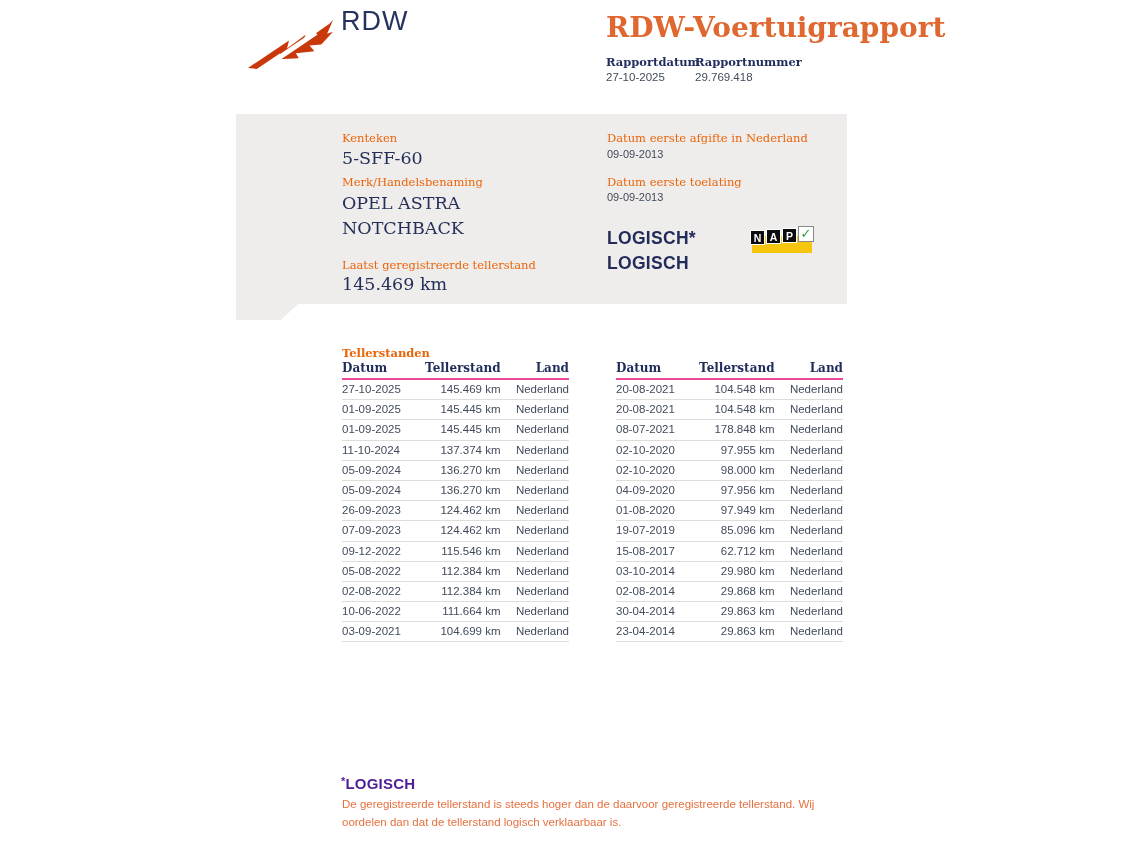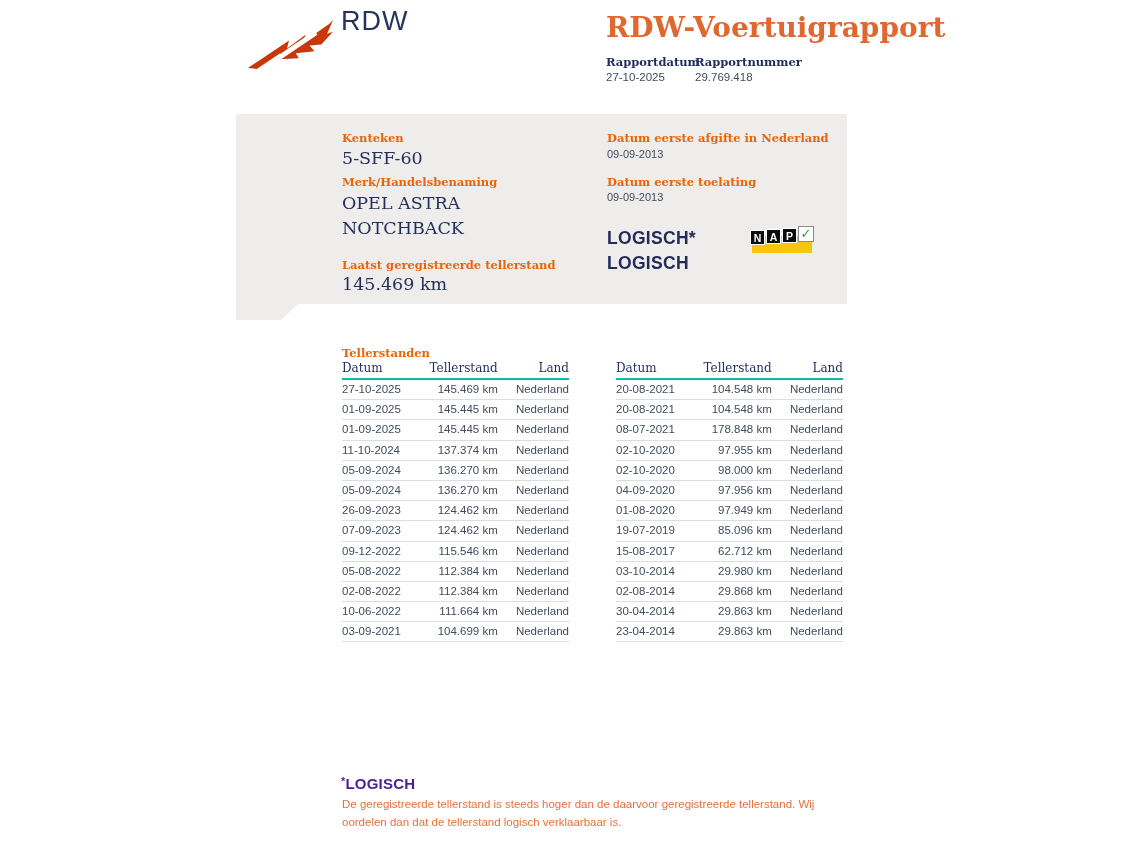--- a/index.html
+++ b/index.html
@@ -36,21 +36,21 @@
 
   
   .panel {
     position: absolute; left: 236px; top: 114px; width: 611px; height: 206px;
     background: #efecec;
     clip-path: polygon(0 0, 611px 0, 611px 190px, 62px 190px, 45px 206px, 0 206px);
   }
   .lbl {
     position: absolute;
     font-family: "DejaVu Serif", "Liberation Serif", serif;
-    font-size: 11.5px; font-weight: bold; color: #ea650a;
+    font-size: 11.5px; font-weight: normal; color: #ea650a;
   }
   .big-val {
     position: absolute;
     font-family: "DejaVu Serif", "Liberation Serif", serif;
     font-size: 17.5px; color: #25305a; line-height: 25px;
   }
   .sm-val { position: absolute; font-size: 11px; color: #414b5b; }
   .oordeel {
     position: absolute; left: 371px; top: 112px;
     font-size: 17.5px; font-weight: bold; color: #222c59;
@@ -75,22 +75,22 @@
   .tables-title {
     position: absolute; left: 342px; top: 346px;
     font-family: "DejaVu Serif", "Liberation Serif", serif;
     font-size: 11.5px; font-weight: bold; color: #ea650a;
   }
   table.km { position: absolute; top: 361px; width: 227px; border-collapse: collapse; }
   table.km.left-t  { left: 342px; }
   table.km.right-t { left: 616px; }
   table.km th {
     font-family: "DejaVu Serif", "Liberation Serif", serif;
-    font-size: 12px; font-weight: normal; color: #1f2c5c;
-    border-bottom: 2px solid #14b8a6; padding: 0 0 3px 0;
+    font-size: 12px; font-weight: bold; color: #1f2c5c;
+    border-bottom: 2px solid #ec4899; padding: 0 0 3px 0;
   }
   table.km th.c-datum { text-align: left;  width: 95px; }
   table.km th.c-teller { text-align: right; width: 56px; }
   table.km th.c-land  { text-align: right; width: 76px; }
   table.km td {
     font-size: 11.5px; color: #414b5b;
     padding: 3px 0 3.2px 0; border-bottom: 1px solid #dddddd;
     line-height: 13px; white-space: nowrap;
   }
   table.km td.c-datum { text-align: left; }

